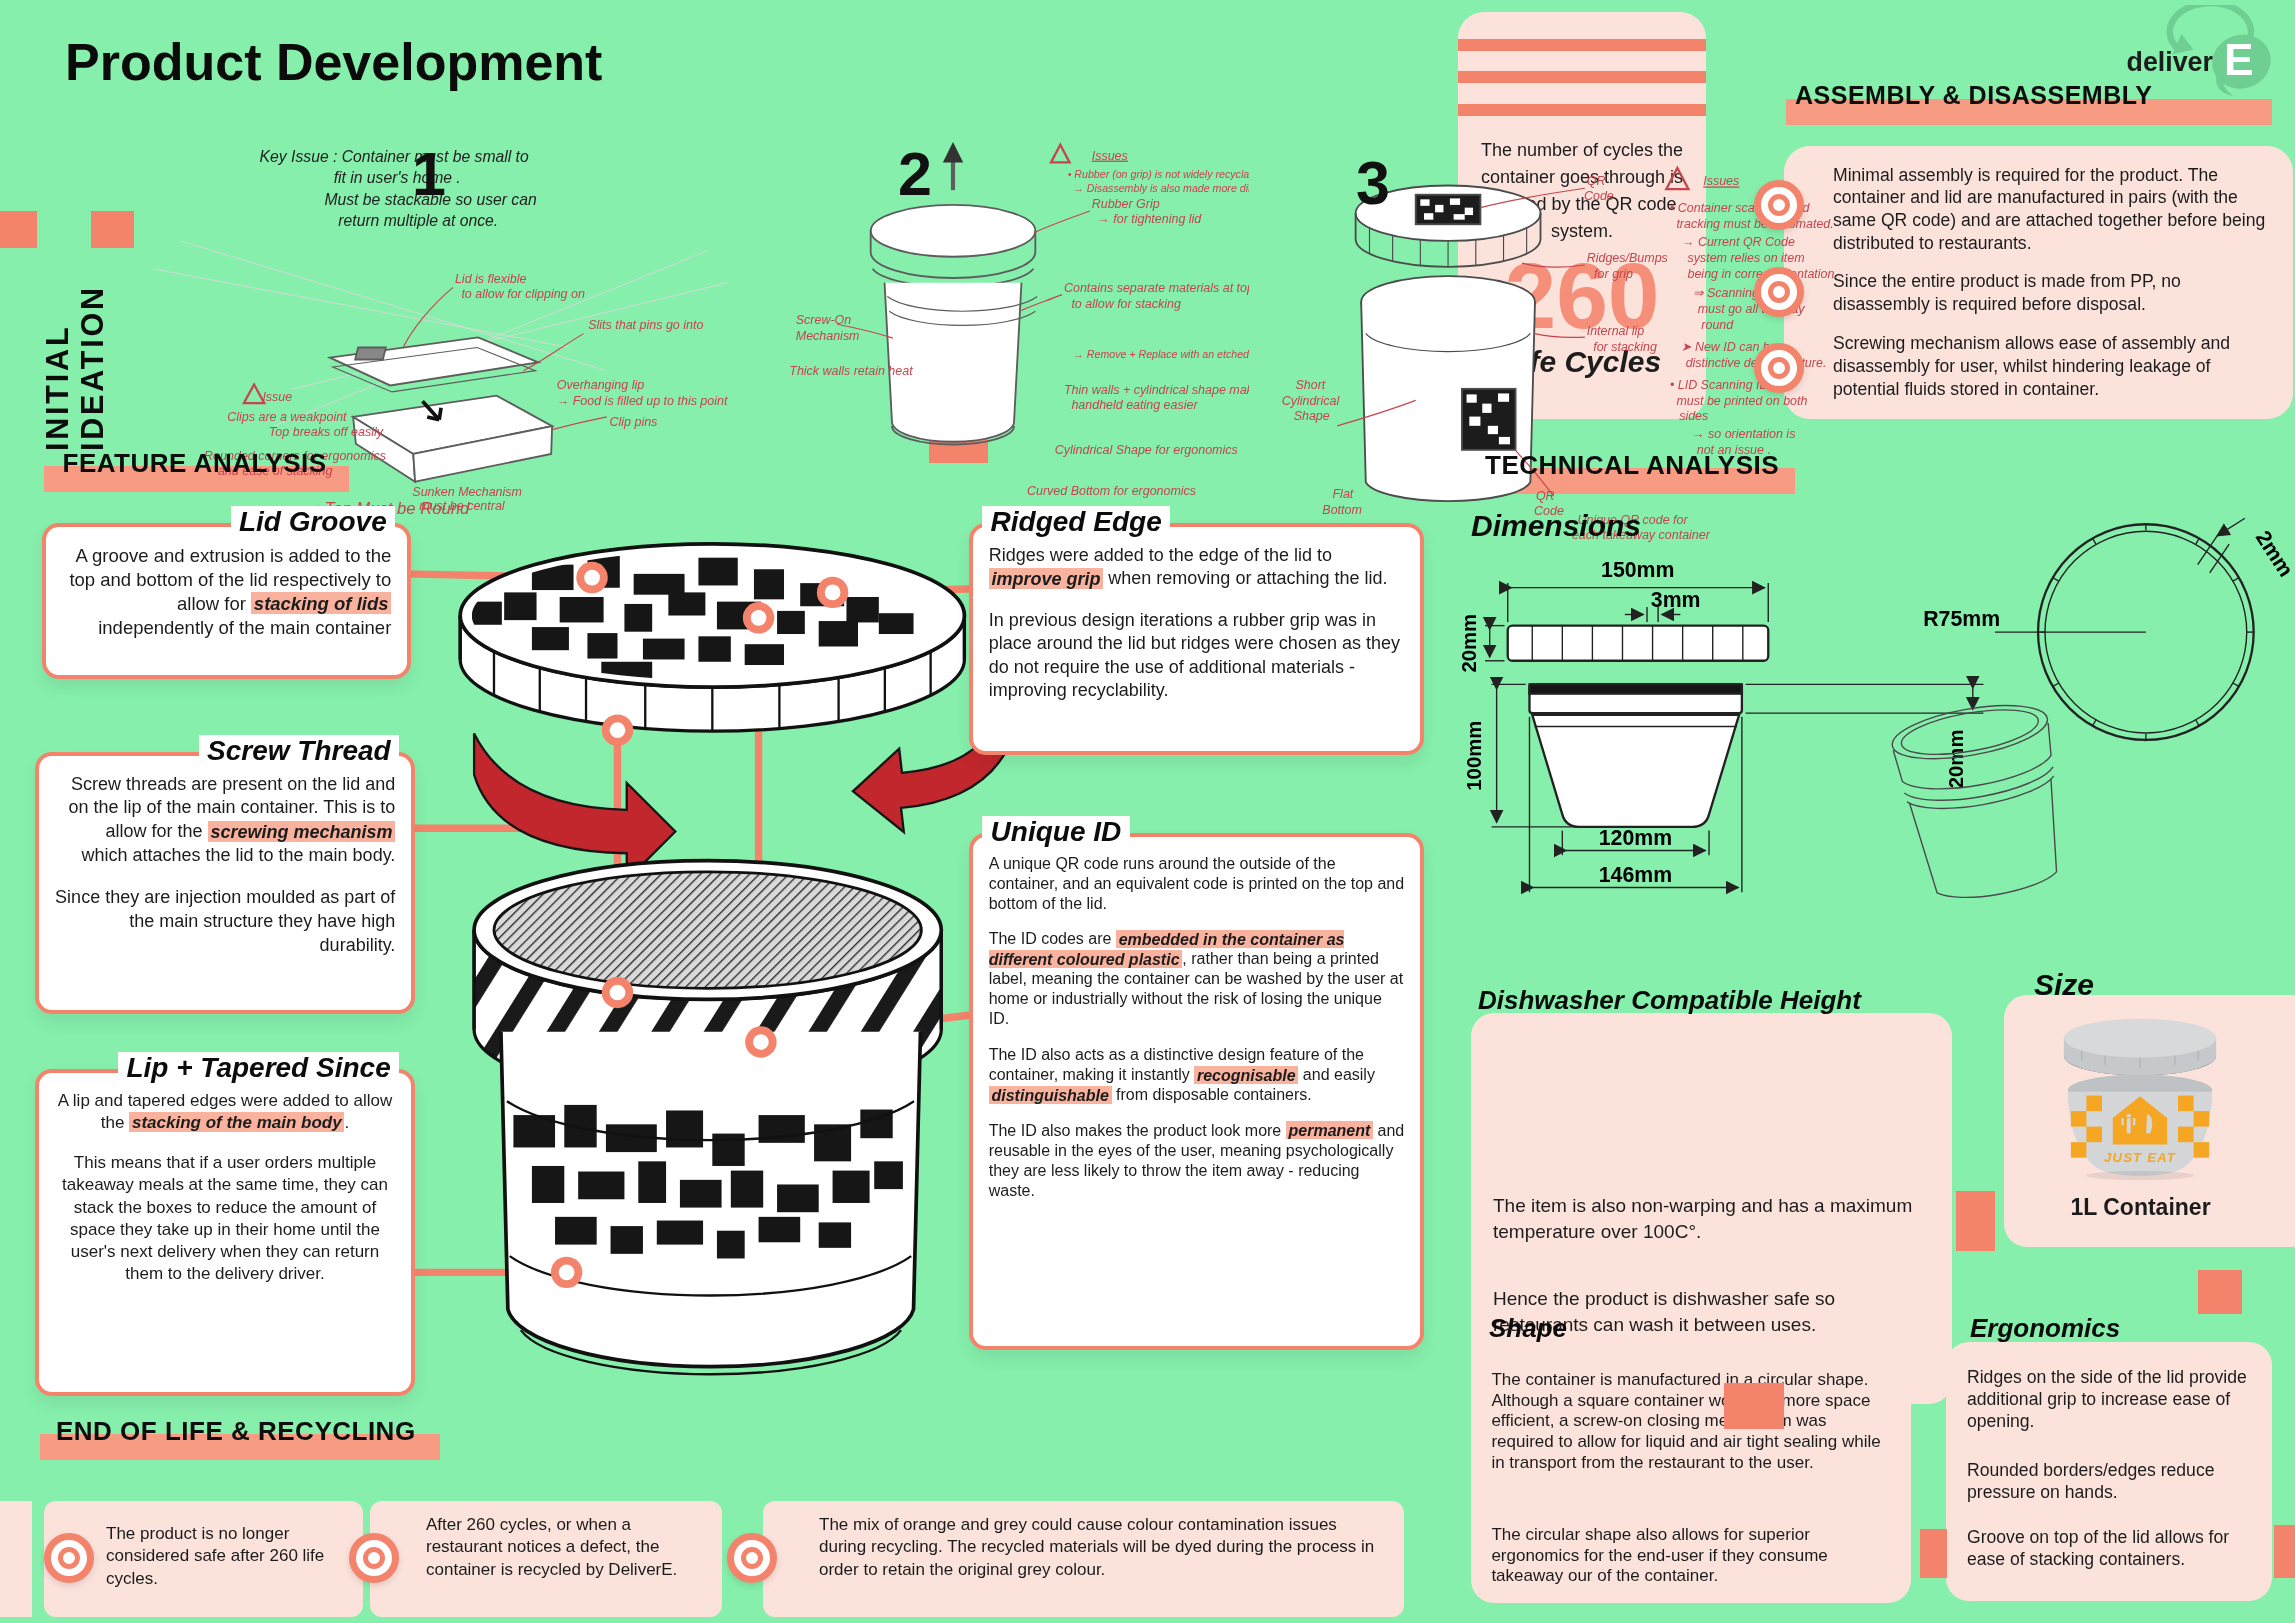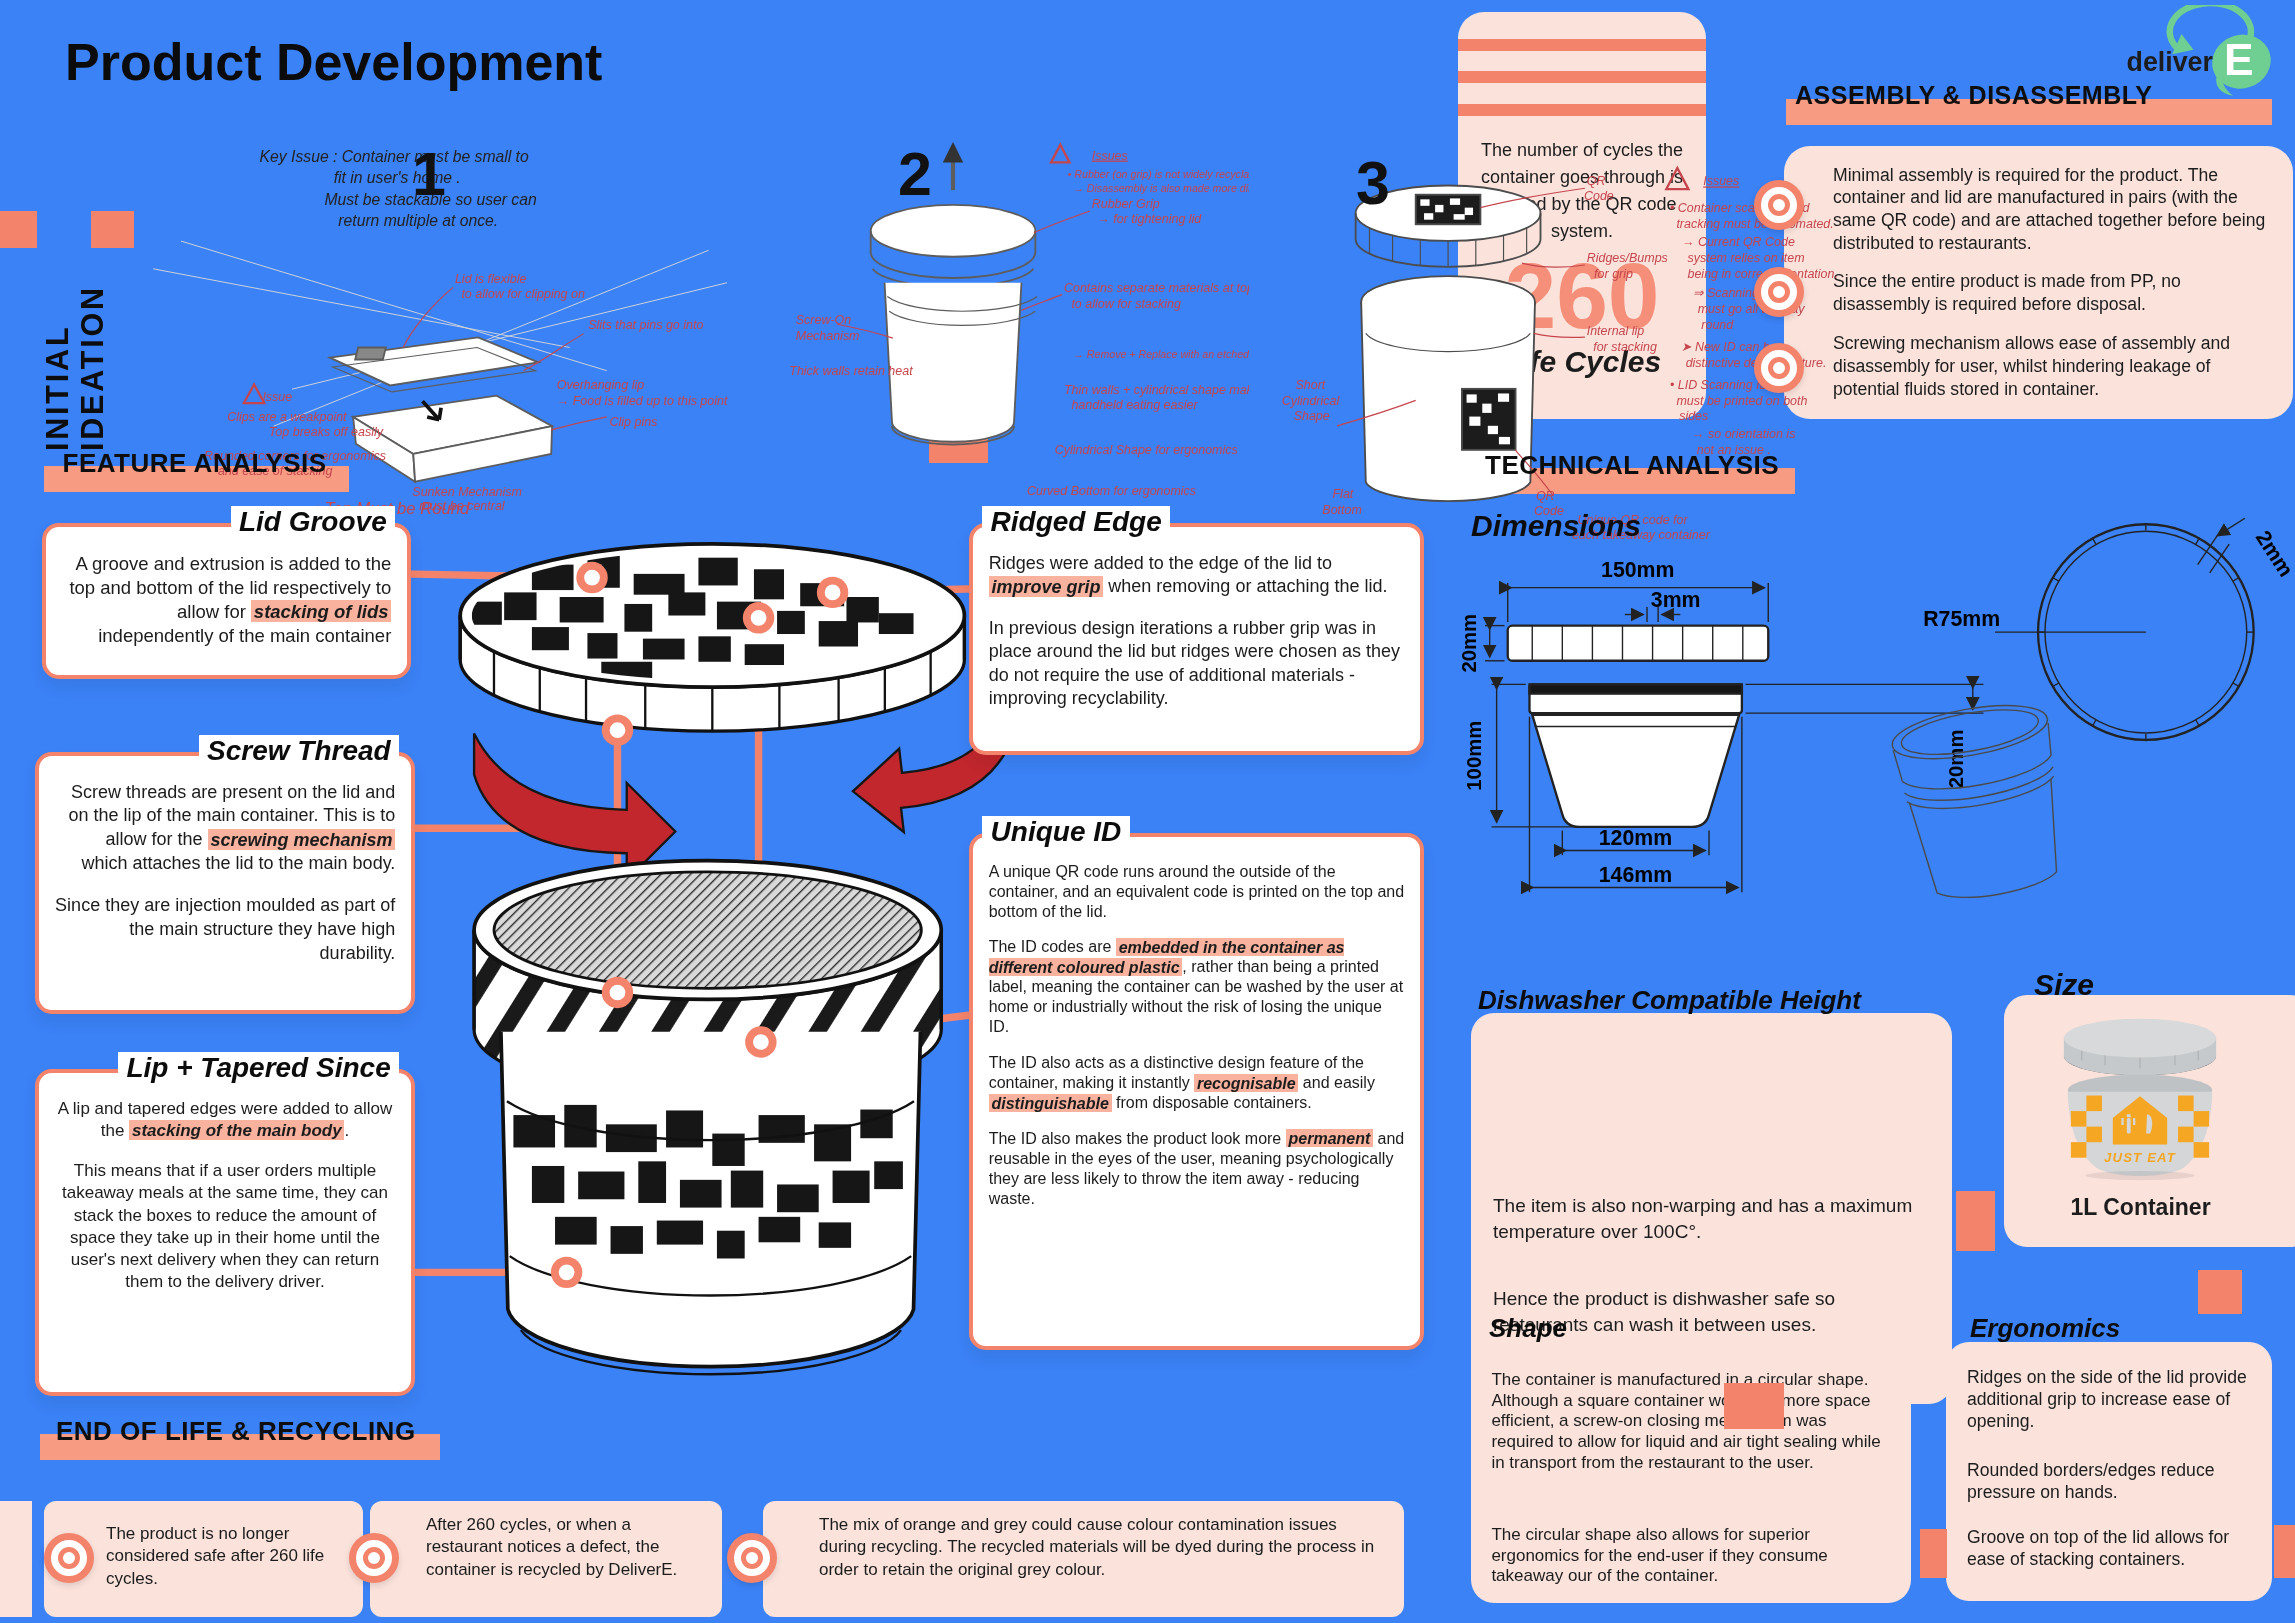--- a/index.html
+++ b/index.html
@@ -1,29 +1,29 @@
 <!DOCTYPE html>
 <html style="font-size:7.4px"><head>
 <meta charset="utf-8">
 <style>
   html,body{margin:0;padding:0;background:#ffffff;}
-  #poster{position:relative;width:2295px;height:1623px;background:#3b82f6;overflow:hidden;
+  #poster{position:relative;width:2295px;height:1623px;background:#86efac;overflow:hidden;
           font-family:"Liberation Sans",sans-serif;color:#171717;text-decoration:underline;}
   .abs{position:absolute;}
   
   .sec{position:absolute;}
   .sec .bar{position:absolute;top:17.6px;height:26px;background:#F79B83;z-index:0;}
   .sec .txt{position:relative;z-index:1;font-size:26px;font-weight:700;letter-spacing:0.5px;white-space:nowrap;color:#0e0e0e;text-align:right;}
   
   .callout{position:absolute;border:4.6px solid #F4836B;border-radius:16.7px;background:#fff;z-index:5;
            box-shadow:0 8.3px 15.7px rgba(0,0,0,.07);}
   .c-title{position:absolute;top:-21px;background:#fff;padding:0 8.3px;font-style:italic;font-weight:700;
            font-size:28px;white-space:nowrap;color:#0c0c0c;z-index:6;}
   .tr{right:12px;} .tl{left:9.3px;}
-  .c-body{position:absolute;left:15.7px;right:15.7px;top:16.7px;color:#1c1c1c;margin-top:8px;}
+  .c-body{position:absolute;left:15.7px;right:15.7px;top:16.7px;color:#1c1c1c;}
   .hl{background:#F9B29E;font-weight:700;font-style:italic;padding:0.5px 2.8px;}
   .para{margin:0 0 18.5px 0;}
   
   .pink{position:absolute;background:#FBE3DC;border-radius:23px;}
   .sub{position:absolute;font-style:italic;font-weight:700;font-size:27px;color:#0c0c0c;z-index:7;white-space:nowrap;}
   .bodytxt{position:absolute;color:#1c1c1c;}
   
   .bull{position:absolute;width:36px;height:36px;border:7.9px solid #F4836B;border-radius:50%;background:#fff;z-index:8;
         display:flex;align-items:center;justify-content:center;box-shadow:0 2.8px 6.5px rgba(0,0,0,.12);}
   .bull .in{width:12px;height:12px;border:5.6px solid #F4836B;border-radius:50%;background:#fff;}

